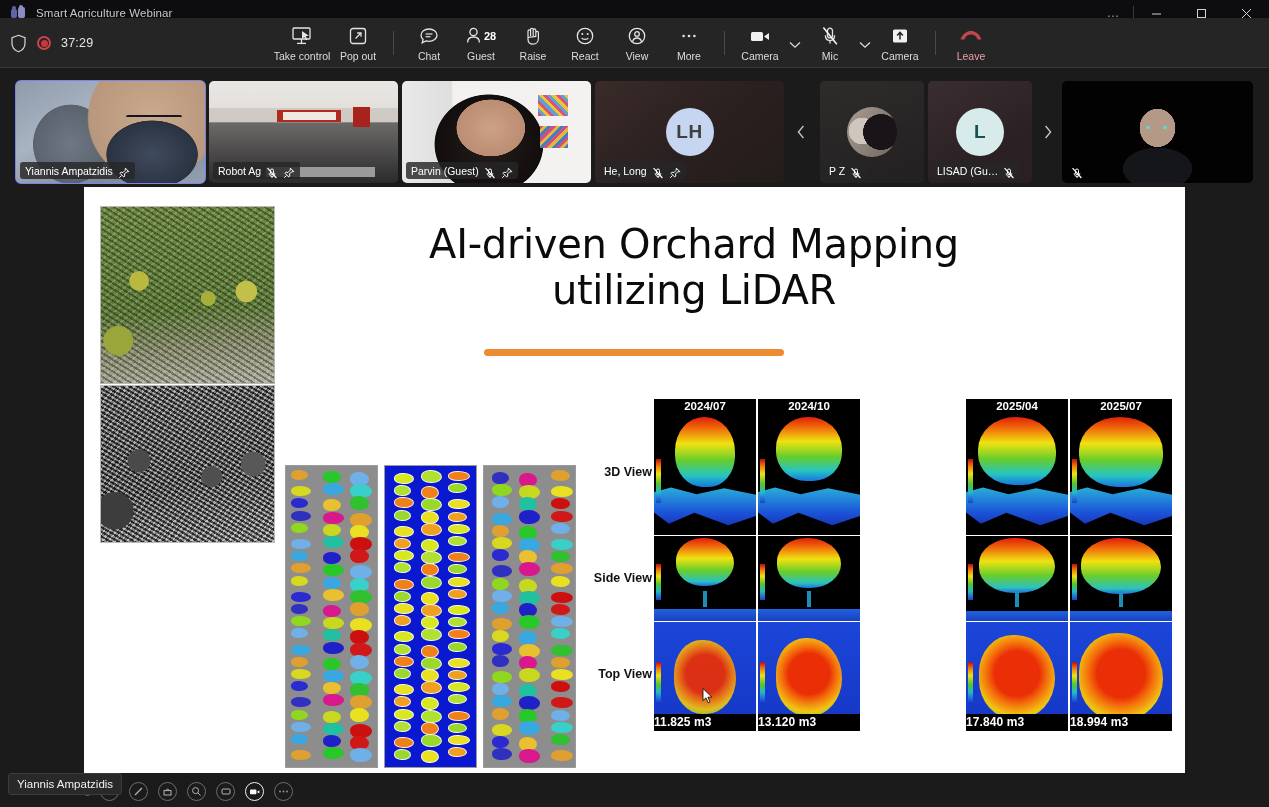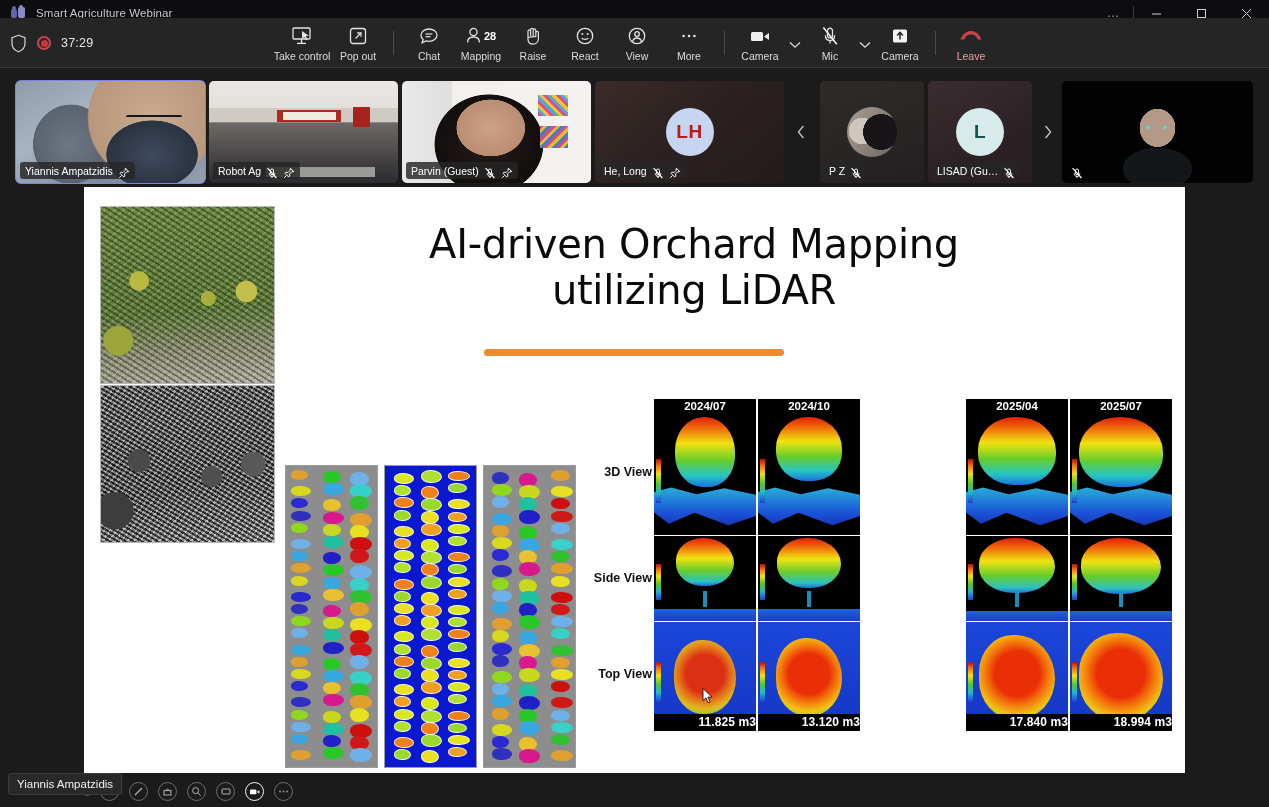--- a/index.html
+++ b/index.html
@@ -202,21 +202,21 @@
   .lcell { position: absolute; left: 0; width: 102px; background: #000; overflow: hidden; }
   .lcell.c3d   { top: 14px;  height: 122px; }
   .lcell.cside { top: 137px; height: 85px; }
   .lcell.ctop  { top: 223px; height: 109px; }
   .coltitle {
     position: absolute; top: 0; left: 0; width: 102px; height: 14px; background: #000;
     color: #fff; font-size: 11.5px; font-weight: bold; text-align: center; line-height: 14px;
   }
   .voltag {
     position: absolute; bottom: 0; left: 0; width: 102px; height: 17px; background: #000;
-    color: #fff; font-size: 12px; font-weight: bold; text-align: right; line-height: 17px;
+    color: #fff; font-size: 12px; font-weight: bold; text-align: left; line-height: 17px;
     letter-spacing: .1px;
   }
   .cbar {
     position: absolute; left: 2px; width: 5px; height: 44px;
     background: linear-gradient(#c20b0b,#ee7a0a 16%,#efe211 34%,#53c72a 56%,#22b9c9 76%,#1f3fd6 100%);
   }
   .tree3d {
     position: absolute; left: 50%; top: 4px; transform: translateX(-50%);
     width: 68px; height: 74px; border-radius: 48% 50% 44% 46%;
     background: linear-gradient(#e31f08 0%,#ef6a0a 16%,#f0e211 38%,#67cd2c 62%,#25c5c2 84%,#1a74e0 100%);
@@ -347,21 +347,21 @@
       </div>
 
       <div class="mbtn">
         <div class="ico">
           <svg width="15" height="20" viewBox="0 0 15 20">
             <circle cx="7.5" cy="6" r="3.6" fill="none" stroke="#e4e4e4" stroke-width="1.3"></circle>
             <path d="M1.6 16.5 C1.6 12.6 4.2 11 7.5 11 C10.8 11 13.4 12.6 13.4 16.5" fill="none" stroke="#e4e4e4" stroke-width="1.3"></path>
           </svg>
           <span class="badge">28</span>
         </div>
-        <div class="lbl">Mapping</div>
+        <div class="lbl">Guest</div>
       </div>
 
       <div class="mbtn">
         <div class="ico">
           <svg width="18" height="20" viewBox="0 0 18 20">
             <path d="M4 11.5 V5.2 a1.3 1.3 0 0 1 2.6 0 V10 M6.6 10 V3.6 a1.3 1.3 0 0 1 2.6 0 V10 M9.2 10 V4.2 a1.3 1.3 0 0 1 2.6 0 V10.4 M11.8 10.4 V6.6 a1.3 1.3 0 0 1 2.6 0 V12.6 c0 3.4 -2.4 5.6 -5.4 5.6 c-3 0 -5 -2 -5 -5.2 V11.5 Z" fill="none" stroke="#e4e4e4" stroke-width="1.2"></path>
           </svg>
         </div>
         <div class="lbl">Raise</div>
       </div>
@@ -513,21 +513,21 @@
         <span class="pin">
           <svg width="12" height="12" viewBox="0 0 12 12">
               <path d="M7.4 1.2 L10.8 4.6 L8.6 4.9 L6.4 7.1 L6.9 8.9 L5.7 10 L2 6.3 L3.1 5.1 L4.9 5.6 L7.1 3.4 Z M3.4 8.6 L1.2 10.8" fill="none" stroke="#fff" stroke-width="1"></path>
             </svg>
         </span>
       </div>
     </div>
 
     <div class="tile" style="left:595px;width:189px;">
       <div class="v-helong"></div>
-      <div class="avatar" style="background:#c7d6f0;color:#b91c1c;">
+      <div class="avatar" style="background:#c7d6f0;color:#404040;">
         <span>LH</span>
       </div>
       <div class="namebar">
         <span class="nm">He, Long</span>
         <span class="micoff">
           <svg width="12" height="12" viewBox="0 0 12 12">
               <path d="M6 2 a1.5 1.5 0 0 1 1.5 1.5 V6.3 a1.5 1.5 0 0 1 -3 0 V3.5 A1.5 1.5 0 0 1 6 2 Z M3.2 6.2 C3.2 8.2 4.4 9.4 6 9.4 C7.6 9.4 8.8 8.2 8.8 6.2 M6 9.4 V11" fill="none" stroke="#fff" stroke-width="1"></path>
               <line x1="1.6" y1="1.2" x2="10.4" y2="11" stroke="#fff" stroke-width="1.2"></line>
             </svg>
         </span>

